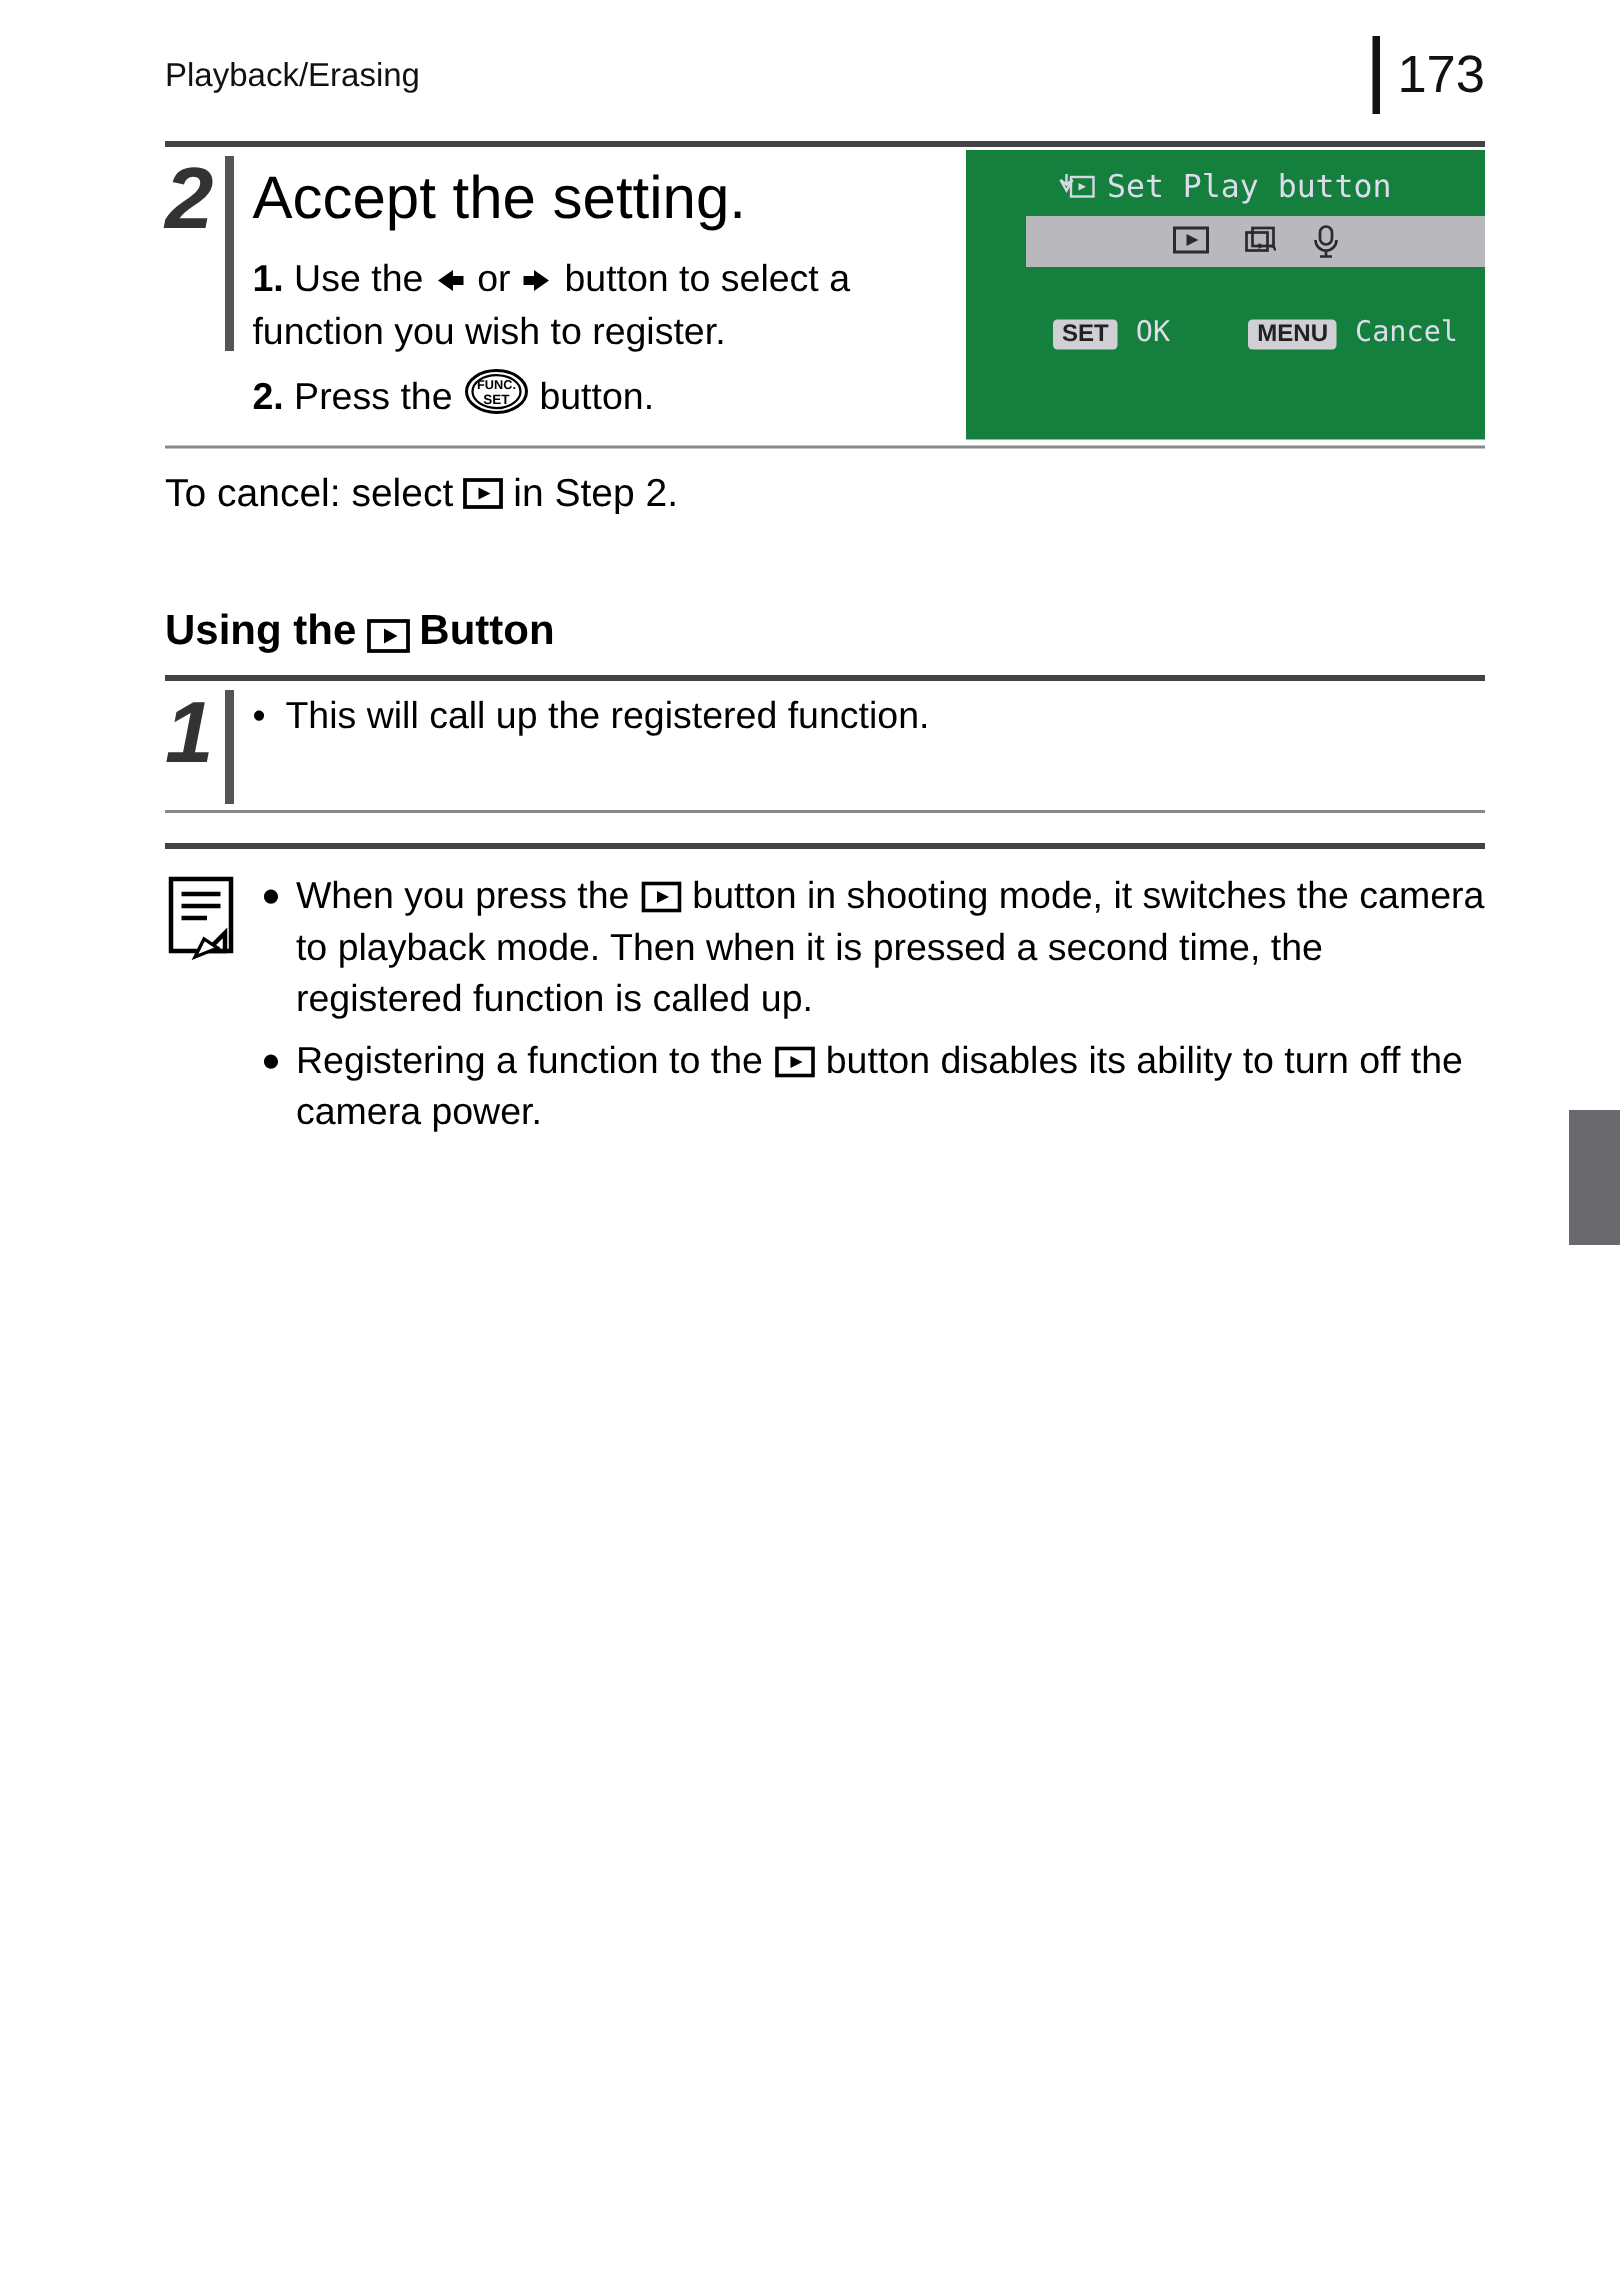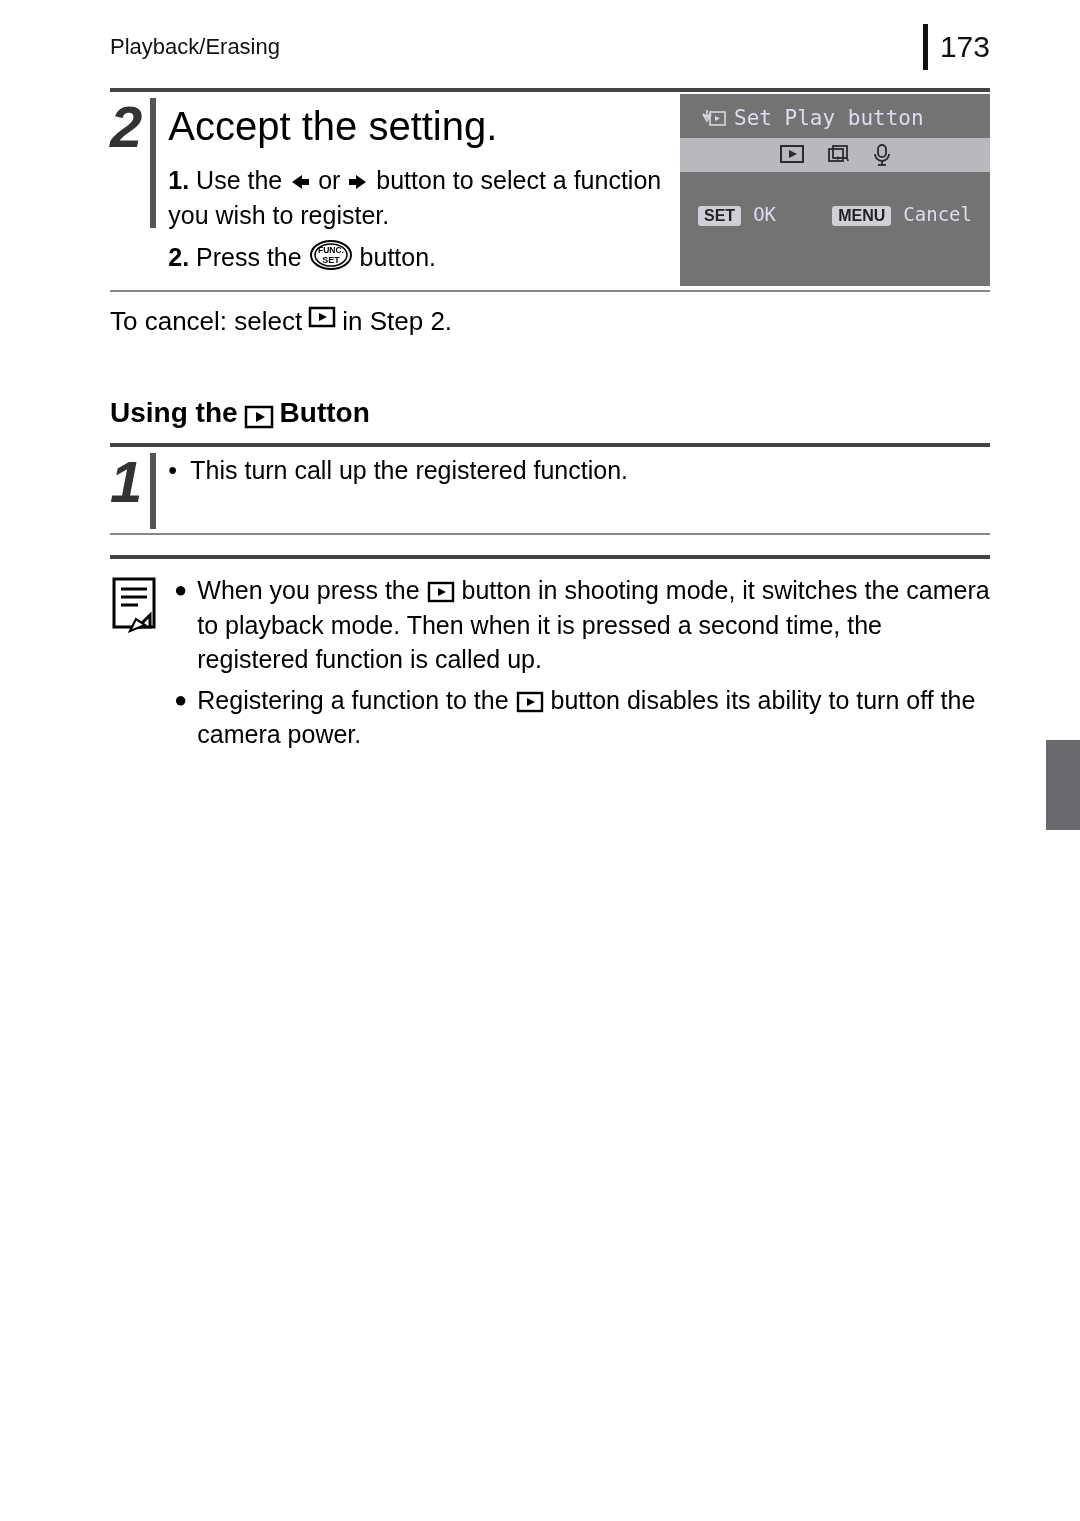--- a/index.html
+++ b/index.html
@@ -26,21 +26,21 @@
   .section-label {
     font-size: 22px;
     color: #111;
     padding-right: 12px;
   }
   .page-num-wrap {
     border-left: 5px solid #111;
     padding: 6px 0 6px 12px;
   }
   .page-num {
-    font-size: 30px;
+    font-size: 35px;
     color: #111;
   }
 
   .step-block {
     border-top: 4px solid #444;
     padding-top: 6px;
     margin-bottom: 12px;
   }
   .step-row {
     display: flex;
@@ -75,29 +75,30 @@
   }
   .sub-num { font-weight: 700; }
   .bullet-row {
     display: flex;
     font-size: 25px;
     line-height: 1.4;
   }
   .bullet-dot { width: 22px; }
 
   .lcd {
-    width: 310px;
-    background: #737373;
+    width: 346px;
+    background: #15803d;
     color: #dde;
     font-family: "Lucida Console", Monaco, monospace;
     font-size: 20px;
     box-sizing: border-box;
     margin-left: 10px;
     margin-top: -4px;
     padding-bottom: 12px;
+    padding-left: 40px;
   }
   .lcd-title {
     display: flex;
     align-items: center;
     gap: 8px;
     padding: 12px 14px 8px 22px;
     font-size: 21px;
   }
   .lcd-mid {
     text-align: center;
@@ -137,20 +138,21 @@
   .step-end {
     border-bottom: 2px solid #888;
     height: 0;
     margin: 4px 0 10px 0;
   }
 
   .cancel-line {
     font-size: 26px;
     margin: 14px 0 60px 0;
     display: flex;
+    align-items: center;
     gap: 6px;
   }
 
   .section-heading {
     font-size: 28px;
     font-weight: 700;
     margin: 0 0 14px 0;
     display: flex;
     align-items: flex-end;
     gap: 6px;
@@ -311,21 +313,21 @@
   </div>
 
   <div class="step-block">
     <div class="step-row">
       <div class="step1-num-col">
         <div class="step-num">1</div>
       </div>
       <div class="step-body">
         <div class="bullet-row">
           <span class="bullet-dot">•</span>
-          <span>This turn call up the registered function.</span>
+          <span>This will call up the registered function.</span>
         </div>
       </div>
     </div>
     <div class="step-end"></div>
   </div>
 
   <div class="note-block">
     <div class="note-icon-col">
       <svg width="50" height="58" viewBox="0 0 50 58">
         <rect x="4" y="4" width="40" height="48" fill="none" stroke="#000" stroke-width="3"></rect>

